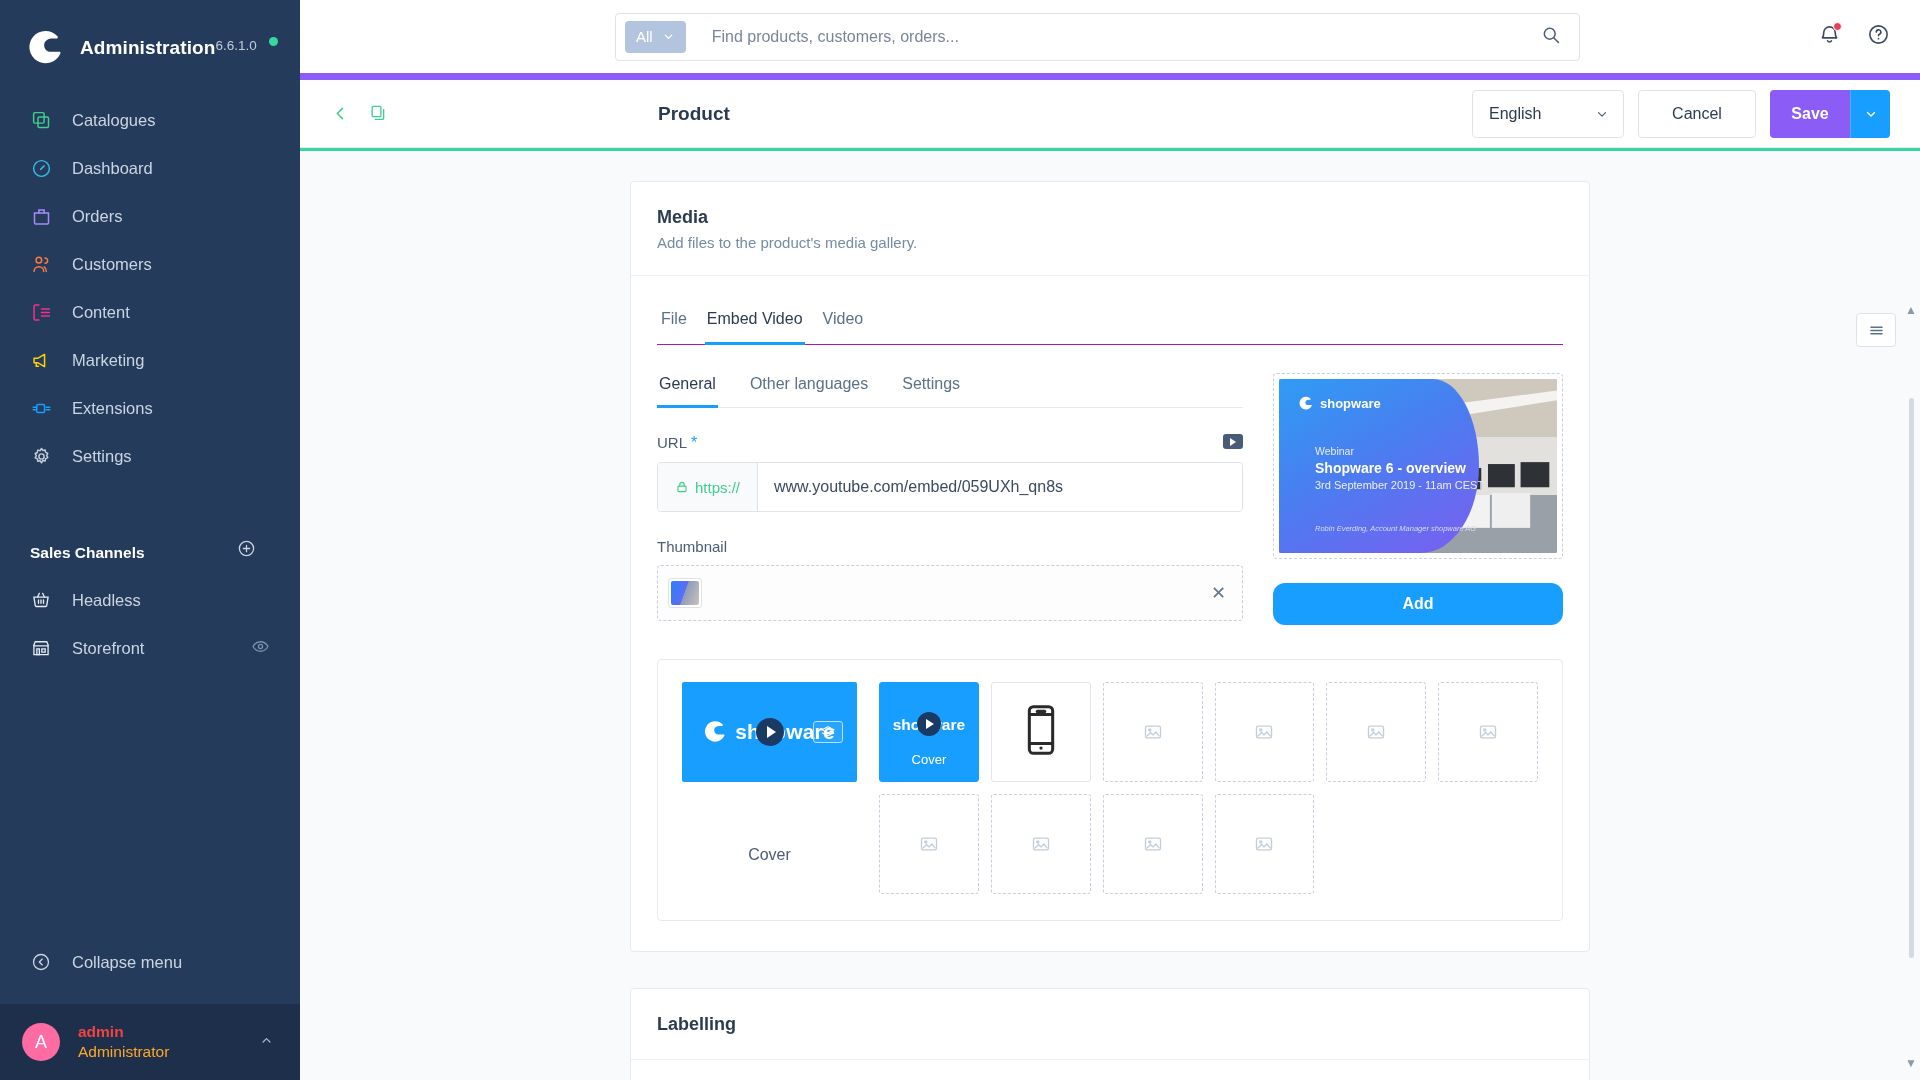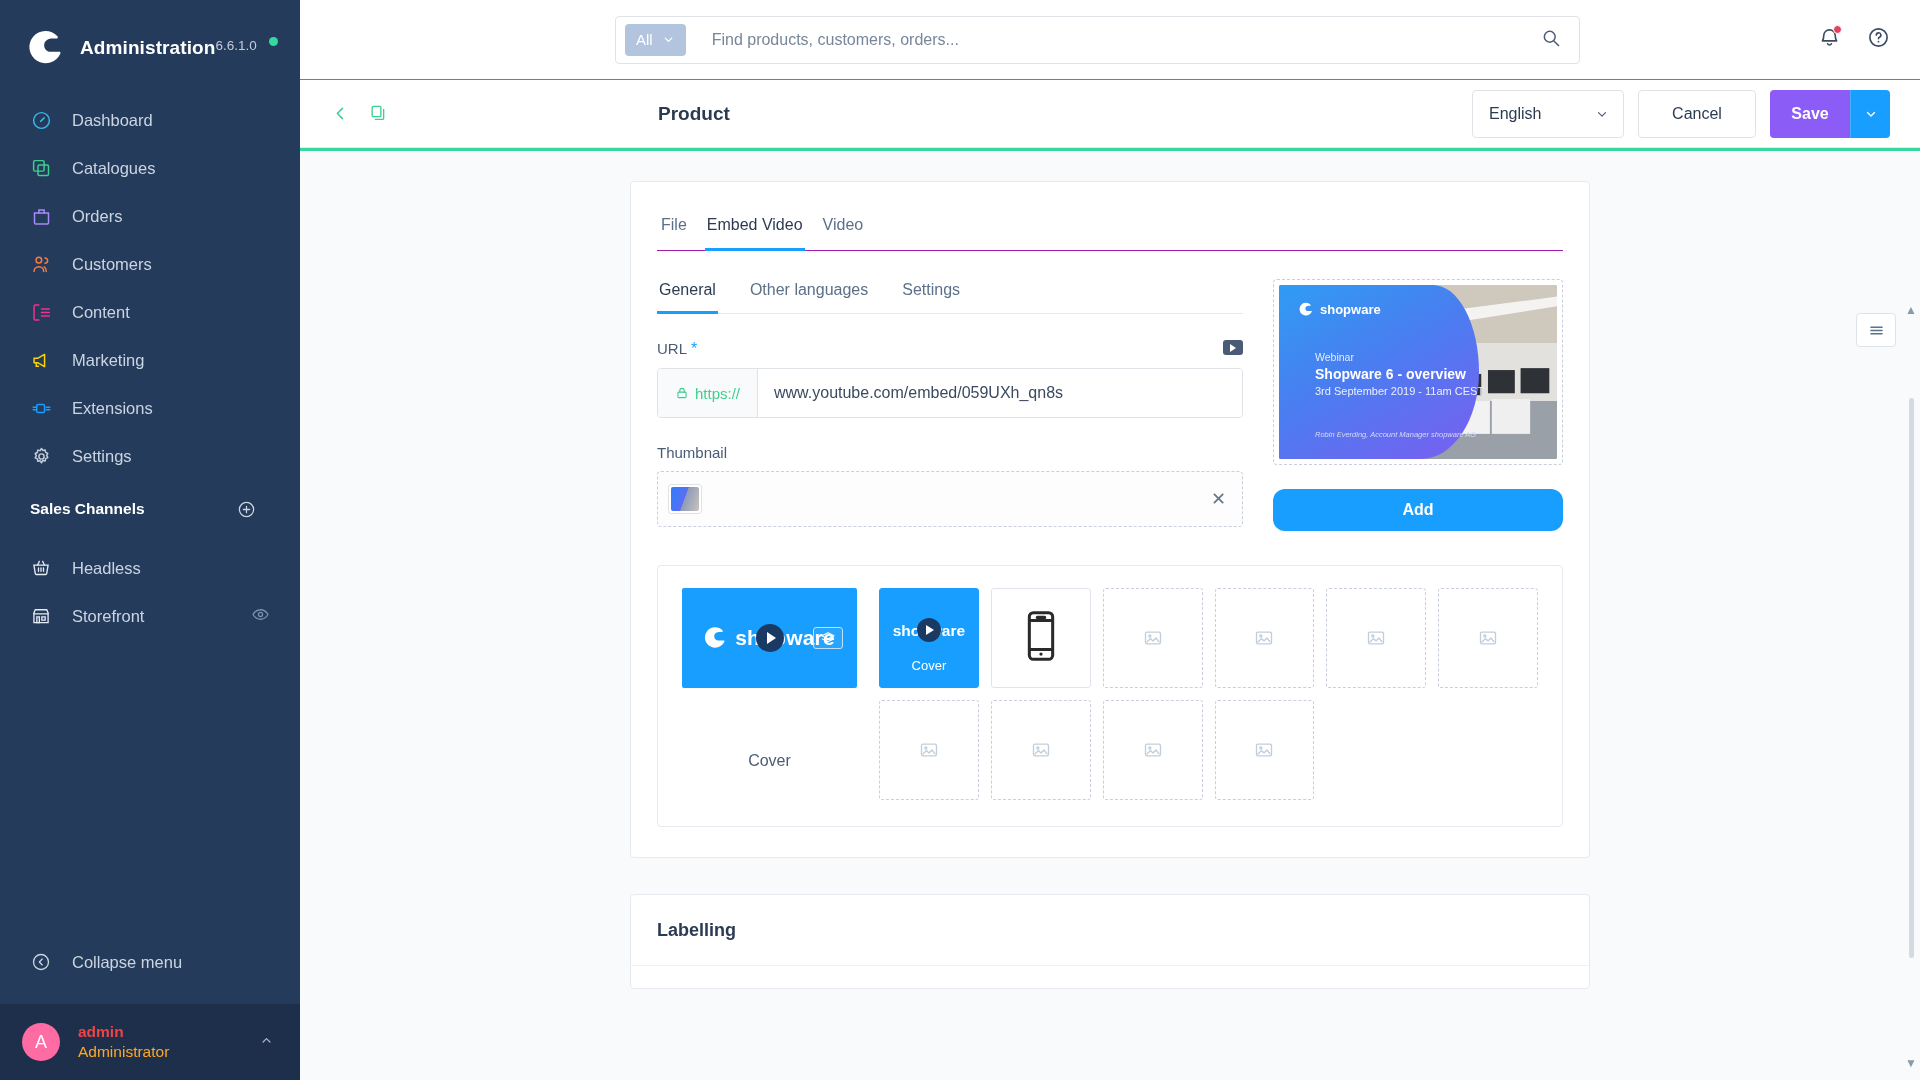--- a/index.html
+++ b/index.html
@@ -30,23 +30,23 @@
   .sb-item {
     display: flex; align-items: center;
     height: 48px; padding-left: 30px;
     color: #cbd5e1; font-size: 16.5px;
     cursor: pointer;
   }
   .sb-ico { width: 22px; height: 22px; flex: 0 0 22px; margin-right: 20px; display: flex; align-items: center; justify-content: center; }
   .sb-label { line-height: 1; }
 
   .sb-section {
-    display: flex; align-items: flex-start; justify-content: space-between;
+    display: flex; align-items: flex-end; justify-content: space-between;
     padding: 0 44px 0 30px;
-    margin-top: 20px; height: 30px;
+    margin-top: 52px; height: 30px;
   }
   .sb-section-title { color: #fff; font-size: 15.5px; font-weight: bold; }
   .sb-plus { cursor: pointer; }
 
   .sb-channels { margin-top: 14px; }
   .sb-channel { display: flex; align-items: center; height: 48px; padding-left: 30px; color: #cbd5e1; font-size: 16.5px; cursor: pointer; position: relative; }
   .sb-eye { position: absolute; right: 30px; opacity: .85; }
 
   .sb-collapse {
     margin-top: auto; margin-bottom: 20px;
@@ -65,21 +65,21 @@
   }
   .sb-uname { color: #ef4444; font-size: 15.5px; font-weight: bold; line-height: 20px; }
   .sb-urole { color: #ffa726; font-size: 15.5px; line-height: 20px; }
   .sb-caret { margin-left: auto; color: #a9b6c8; font-size: 15px; }
 
   
   .main { flex: 1 1 auto; display: flex; flex-direction: column; background: #f9fafb; min-width: 0; position: relative; }
 
   .topbar {
     height: 80px; background: #fff; display: flex; align-items: center;
-    border-bottom: 1px solid #8b5cf6; position: relative; flex: 0 0 80px;
+    border-bottom: 7px solid #8b5cf6; position: relative; flex: 0 0 80px;
   }
   .searchwrap { margin-left: 315px; width: 965px; position: relative; }
   .searchbox {
     height: 48px; border: 1px solid #dfe3e8; border-radius: 4px; background: #fff;
     display: flex; align-items: center; padding: 0 8px 0 9px;
   }
   .search-scope {
     background: #b3c5de; color: #fff; border-radius: 4px;
     height: 32px; padding: 0 11px; display: flex; align-items: center; gap: 9px;
     font-size: 15px; cursor: pointer;
@@ -294,36 +294,36 @@
         <span class="sb-title">Administration</span>
         <span class="sb-ver">6.6.1.0</span>
       </span>
       <span class="sb-dot"></span>
     </div>
 
     <nav class="sb-nav">
 
       <div class="sb-item">
         <span class="sb-ico">
+          <svg viewBox="0 0 24 24" width="21" height="21" fill="none" stroke="#3ecf8e" stroke-width="1.7">
+              <rect x="3" y="3" width="12" height="12" rx="1.5"></rect>
+              <rect x="8" y="8" width="12" height="12" rx="1.5"></rect>
+            </svg>
+        </span>
+        <span class="sb-label">Catalogues</span>
+      </div>
+
+      <div class="sb-item">
+        <span class="sb-ico">
           <svg viewBox="0 0 24 24" width="21" height="21" fill="none" stroke="#37b7e5" stroke-width="1.7">
               <circle cx="12" cy="12" r="9"></circle>
               <path d="M15 9l-4 4" stroke-linecap="round"></path>
             </svg>
         </span>
         <span class="sb-label">Dashboard</span>
-      </div>
-
-      <div class="sb-item">
-        <span class="sb-ico">
-          <svg viewBox="0 0 24 24" width="21" height="21" fill="none" stroke="#3ecf8e" stroke-width="1.7">
-              <rect x="3" y="3" width="12" height="12" rx="1.5"></rect>
-              <rect x="8" y="8" width="12" height="12" rx="1.5"></rect>
-            </svg>
-        </span>
-        <span class="sb-label">Catalogues</span>
       </div>
 
       <div class="sb-item">
         <span class="sb-ico">
           <svg viewBox="0 0 24 24" width="21" height="21" fill="none" stroke="#a78bfa" stroke-width="1.7">
               <path d="M4 8h16v11a1.5 1.5 0 0 1-1.5 1.5h-13A1.5 1.5 0 0 1 4 19z"></path>
               <path d="M9 8V4.5h6V8" stroke-linecap="round"></path>
             </svg>
         </span>
         <span class="sb-label">Orders</span>
@@ -525,20 +525,24 @@
 
       <div class="scroll-rail">
         <span class="scroll-arrow">▲</span>
         <span class="scroll-thumb"></span>
         <span class="scroll-arrow">▼</span>
       </div>
 
       <div class="scrollzone">
 
         <section class="card">
+          <div class="card-head">
+            <div class="card-title">Media</div>
+            <div class="card-sub">Add files to the product's media gallery.</div>
+          </div>
 
           <div class="card-body">
 
             <div class="tabs">
               <div class="tab">File</div>
               <div class="tab active">Embed Video</div>
               <div class="tab">Video</div>
             </div>
 
             <div class="inner-row">

